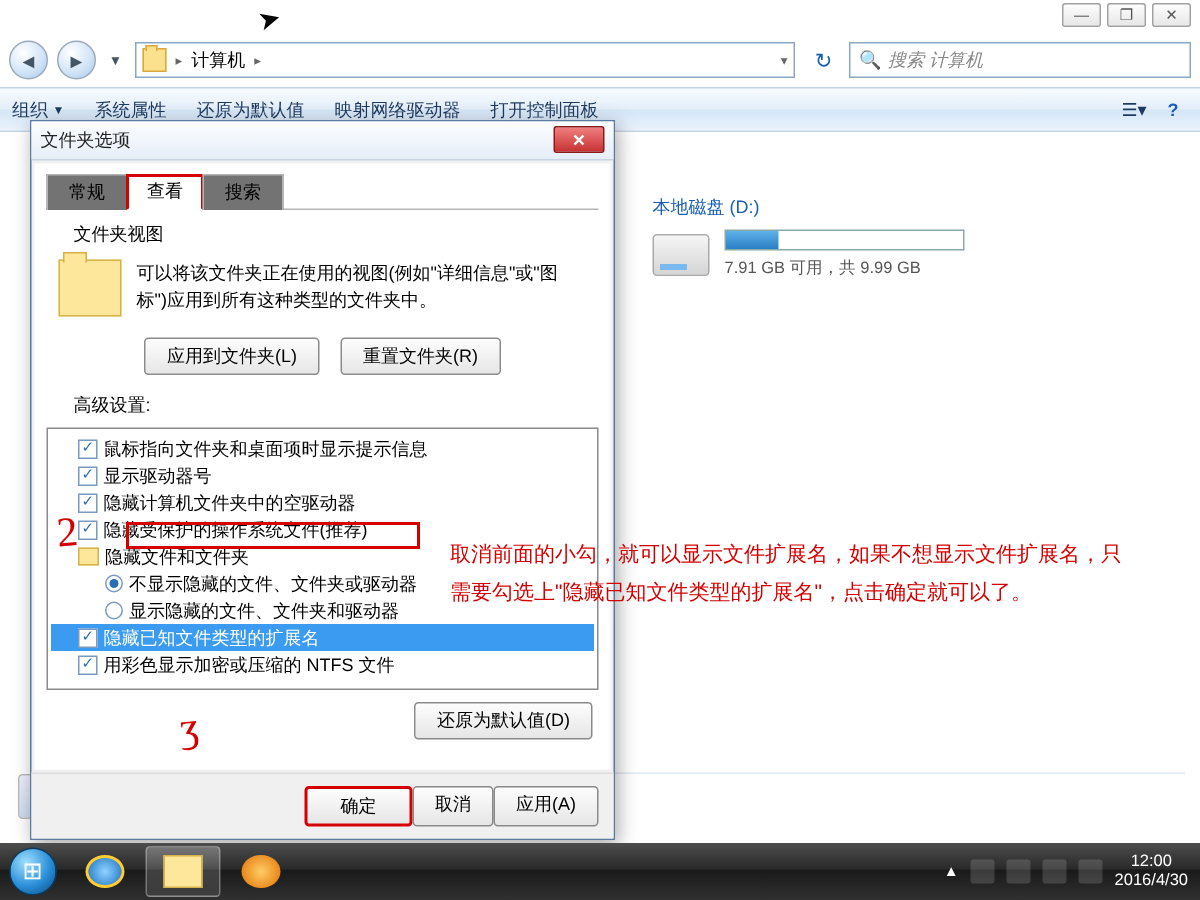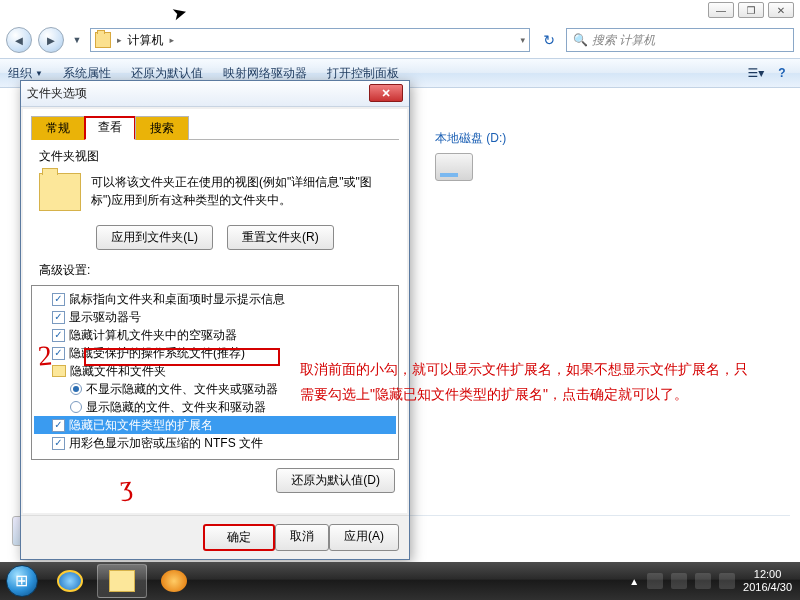--- a/index.html
+++ b/index.html
@@ -44,25 +44,25 @@
 .status-strip .s2 { font-size:11px; color:#666; margin-top:3px;}
 .monitor-ico { position:absolute; left:12px; top:516px; width:30px; height:30px; border:1px solid #bbb; background:linear-gradient(#eef,#cde); border-radius:3px;}
 
 
 .dialog { position:absolute; top:80px; left:20px; width:390px; background:#f0f0f0; border:1px solid #5b7aa0; box-shadow:2px 3px 12px rgba(0,0,0,0.35); }
 .dlg-title { height:26px; background:linear-gradient(#fcfdff,#e6eef8); display:flex; align-items:center; padding:0 6px; font-size:12px; color:#222; border-bottom:1px solid #c8d4e2;}
 .dlg-close { position:absolute; top:3px; right:6px; width:34px; height:18px; background:linear-gradient(#f08080,#c83232); border:1px solid #8b1a1a; border-radius:2px; color:#fff; display:flex;align-items:center;justify-content:center; font-size:11px; font-weight:bold;}
 .dlg-body { padding:6px 8px 12px; background:#fff; margin:2px; }
 
 .tabs { display:flex; border-bottom:1px solid #b5b5b5; margin-bottom:8px; }
-.tab { padding:3px 14px; border:1px solid #b5b5b5; border-bottom:none; background:#eab308; margin-right:-1px; position:relative; top:1px; }
+.tab { padding:3px 14px; border:1px solid #b5b5b5; border-bottom:none; background:#737373; margin-right:-1px; position:relative; top:1px; }
 .tab.active { background:#fff; border-bottom:1px solid #fff; }
 .tab-hl { border:2px solid #d40000; padding:1px 12px; }
 
-.section-label { font-size:12px; margin:4px 8px 6px; }
+.section-label { font-size:12px; margin:4px 18px 6px; }
 .desc-row { display:flex; gap:10px; padding:2px 8px 8px; }
 .folder-icon { width:42px; height:38px; background:#fce79a; border:1px solid #d6b24a; position:relative; flex:none;}
 .folder-icon::before{content:"";position:absolute;top:-6px;left:2px;width:14px;height:6px;background:#fce79a;border:1px solid #d6b24a;border-bottom:none;}
 .desc-text { font-size:12px; line-height:1.5; }
 .btn { display:inline-block; padding:3px 14px; border:1px solid #8a8a8a; background:linear-gradient(#fdfdfd,#e6e6e6); border-radius:3px; font-size:12px; }
 .btn-row { display:flex; gap:14px; justify-content:center; margin:6px 0 12px;}
 
 .adv-box { border:1px solid #8a8a8a; background:#fff; height:175px; overflow:hidden; padding:4px 2px; position:relative;}
 .tree-item { display:flex; align-items:center; gap:4px; padding:1px 4px 1px 18px; font-size:12px; line-height:16px;}
 .tree-item.sub { padding-left:36px;}
@@ -142,20 +142,26 @@
   <div class="cmd-right">
     <div class="cmd-icon">☰▾</div>
     <div class="cmd-icon" style="color:#1a5fb4;font-weight:bold;">?</div>
   </div>
 </div>
 
 <div class="drive-block">
   <div class="drive-title">本地磁盘 (D:)</div>
   <div class="drive-body">
     <div class="drive-icon"></div>
+    <div>
+      <div class="drive-bar">
+          <div class="drive-fill"></div>
+        </div>
+      <div class="drive-text">7.91 GB 可用，共 9.99 GB</div>
+    </div>
   </div>
 </div>
 
 <div class="monitor-ico"></div>
 <div class="status-strip">
   <div class="s1">TCHOTN-PC  工作组: WORKGROUP        内存: 512 MB</div>
   <div class="s2">处理器: Intel(R) Core(TM) i5-2...</div>
 </div>
 
 <div class="dialog">

